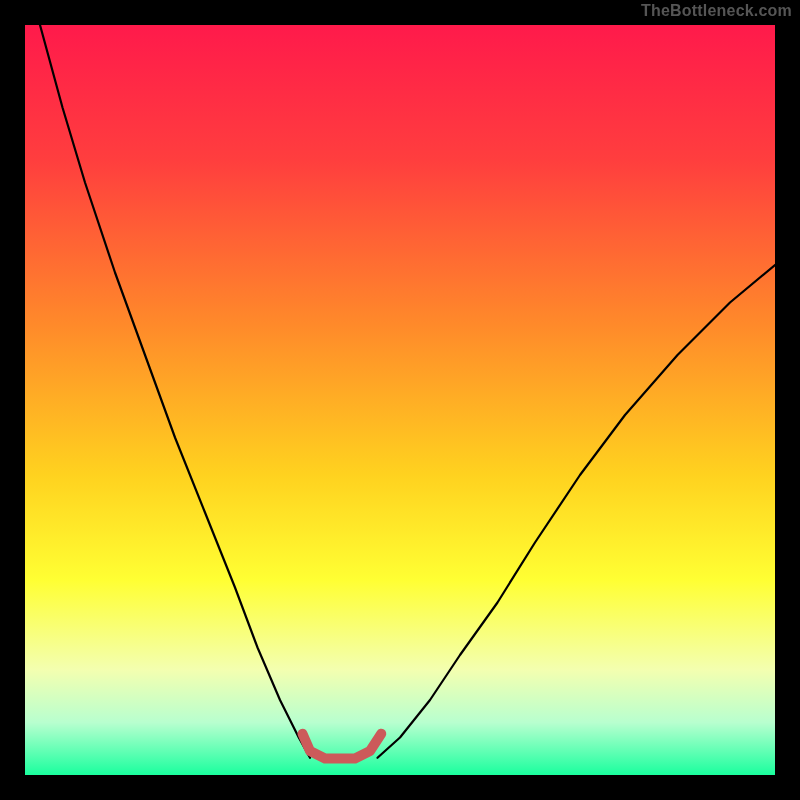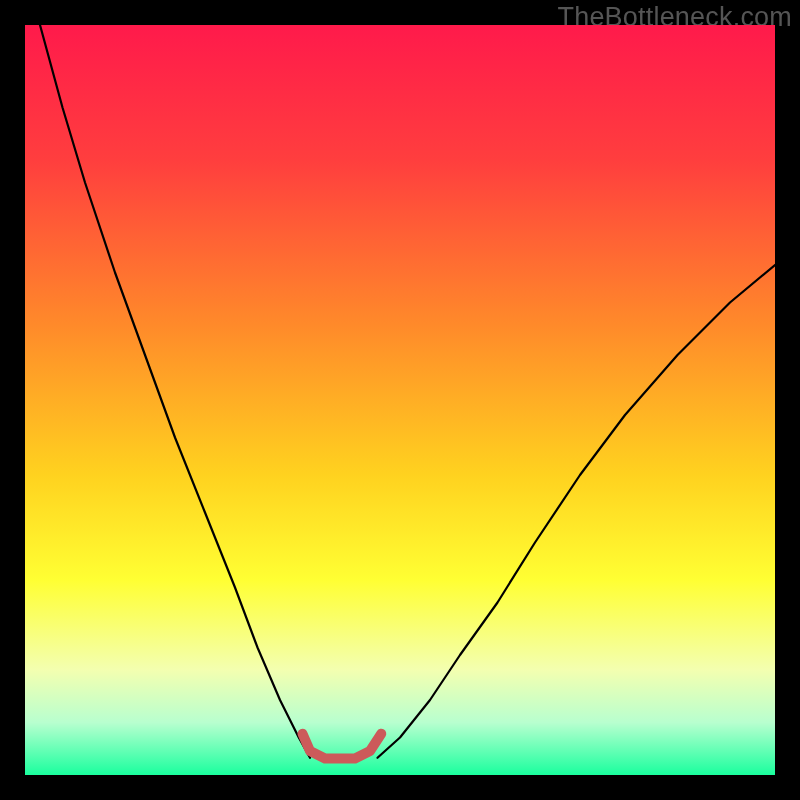--- a/index.html
+++ b/index.html
@@ -22,22 +22,22 @@
     top: 25px;
     width: 750px;
     height: 750px;
     overflow: hidden;
   }
   .watermark {
     position: absolute;
     top: 2px;
     right: 8px;
     color: #555;
-    font-size: 27px;
-    font-weight: 400;
+    font-size: 16px;
+    font-weight: 700;
     letter-spacing: 0.2px;
     user-select: none;
   }
   svg { display: block; }
 </style>
 </head>
 <body>
 
 <div class="frame">
   <div class="watermark">TheBottleneck.com</div>

